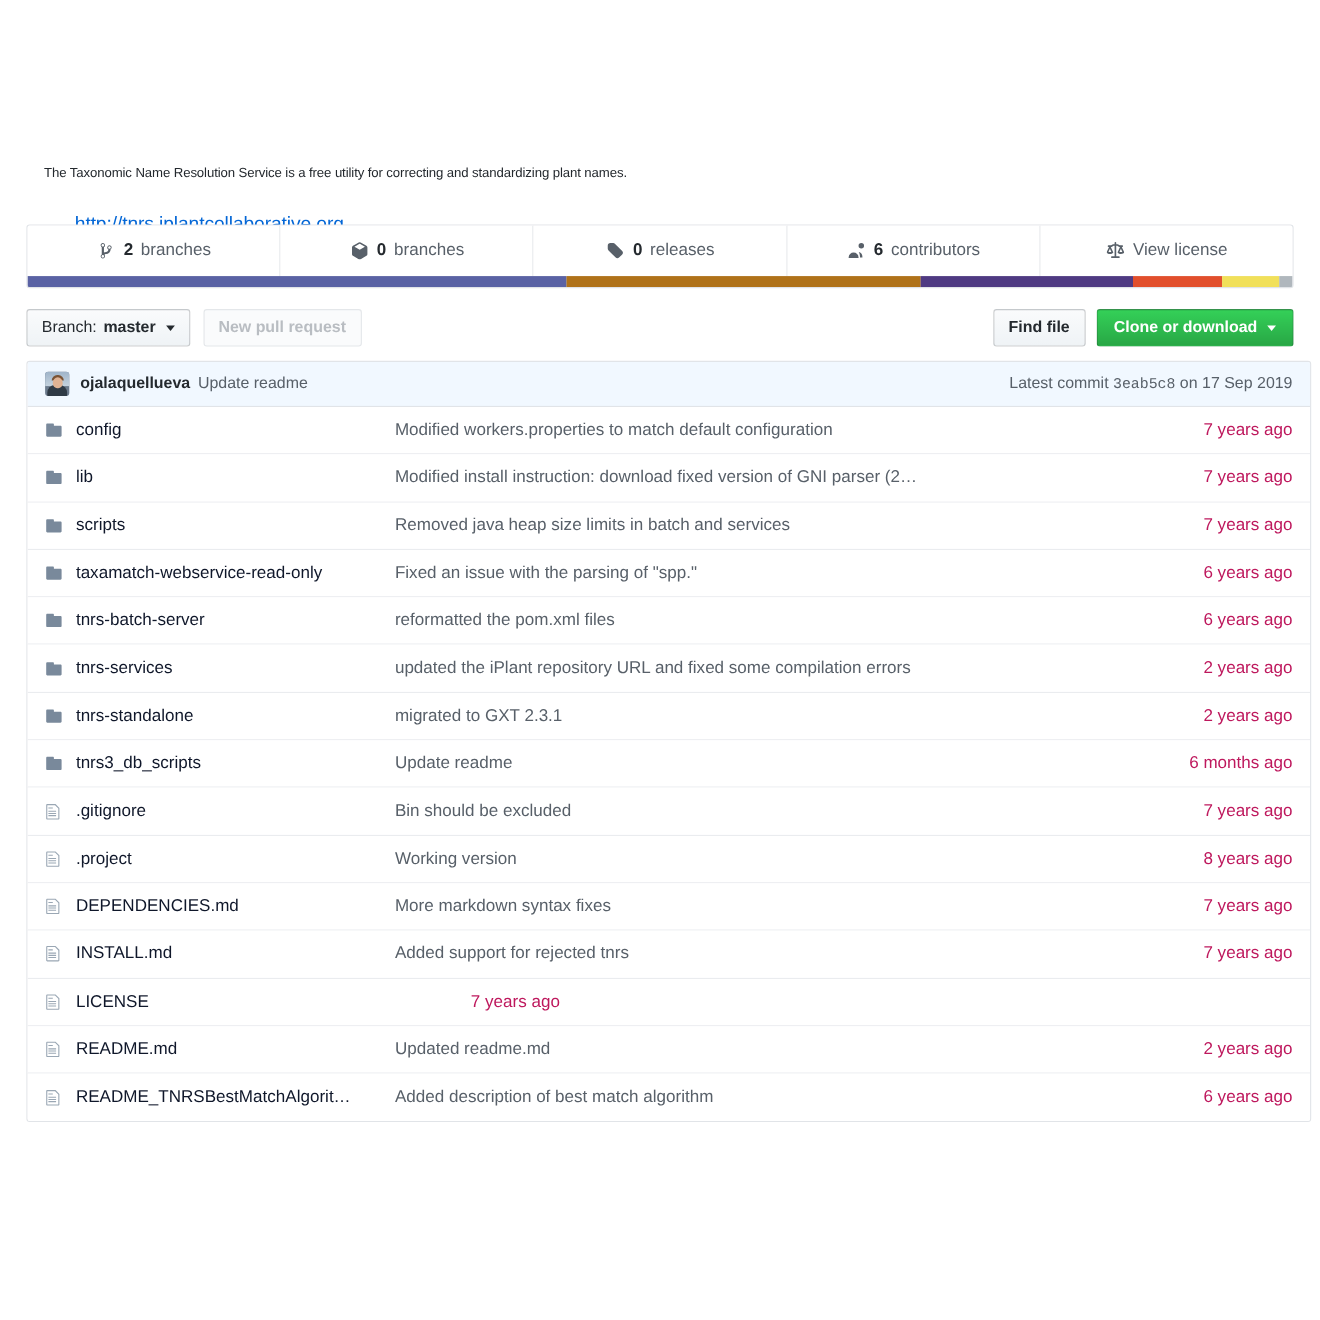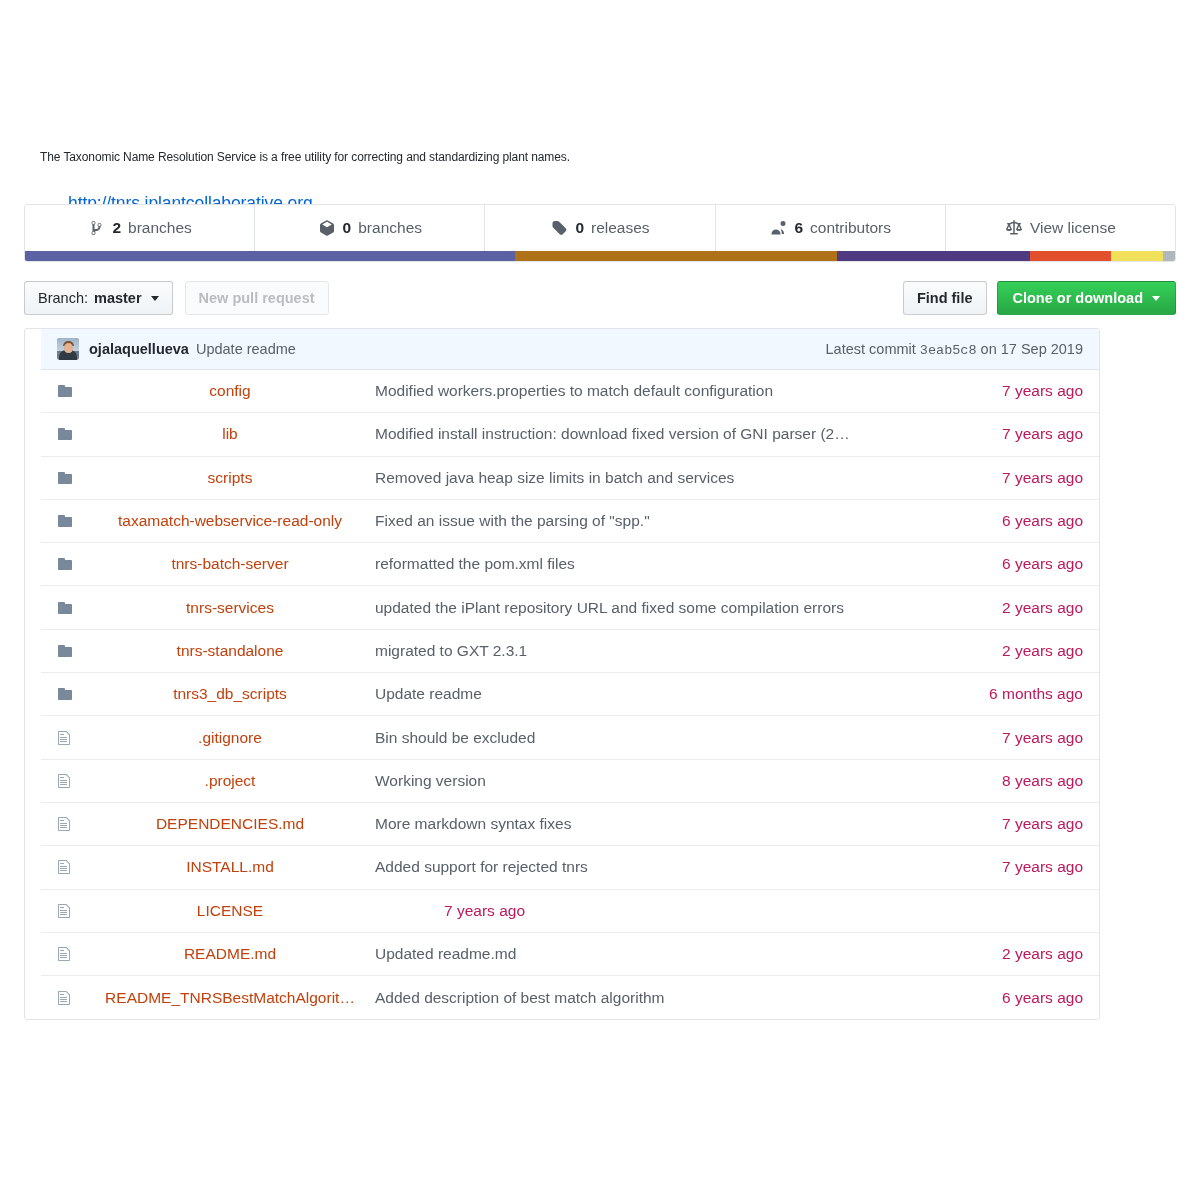--- a/index.html
+++ b/index.html
@@ -151,27 +151,26 @@
     border-right: 4.5px solid transparent;
     border-top: 5px solid currentColor;
     margin-left: 3px;
   }
 
   
   .file-box {
     position: absolute;
     left: 24px;
     top: 328px;
-    width: 1076px;
+    width: 1168px;
     border: 1px solid #e1e4e8;
     border-radius: 3px;
     background: #fff;
     box-sizing: border-box;
     overflow: hidden;
-    padding-left: 16px;
   }
   .commit-header {
     display: flex;
     align-items: center;
     height: 41px;
     padding: 0 16px;
     background: #f1f8ff;
     border-bottom: 1px solid #e1e4e8;
     box-sizing: border-box;
   }
@@ -240,26 +239,25 @@
   .cell-icon {
     width: 28px;
     flex: none;
     display: flex;
     align-items: center;
   }
   .cell-name {
     width: 290px;
     flex: none;
     font-size: 15.5px;
-    color: #c2410c;
+    color: #0f172a;
     overflow: hidden;
     text-overflow: ellipsis;
     white-space: nowrap;
     cursor: pointer;
-    text-align: center;
   }
   .cell-msg {
     flex: 1 1 auto;
     font-size: 15.5px;
     color: #586069;
     overflow: hidden;
     text-overflow: ellipsis;
     white-space: nowrap;
     cursor: pointer;
   }

